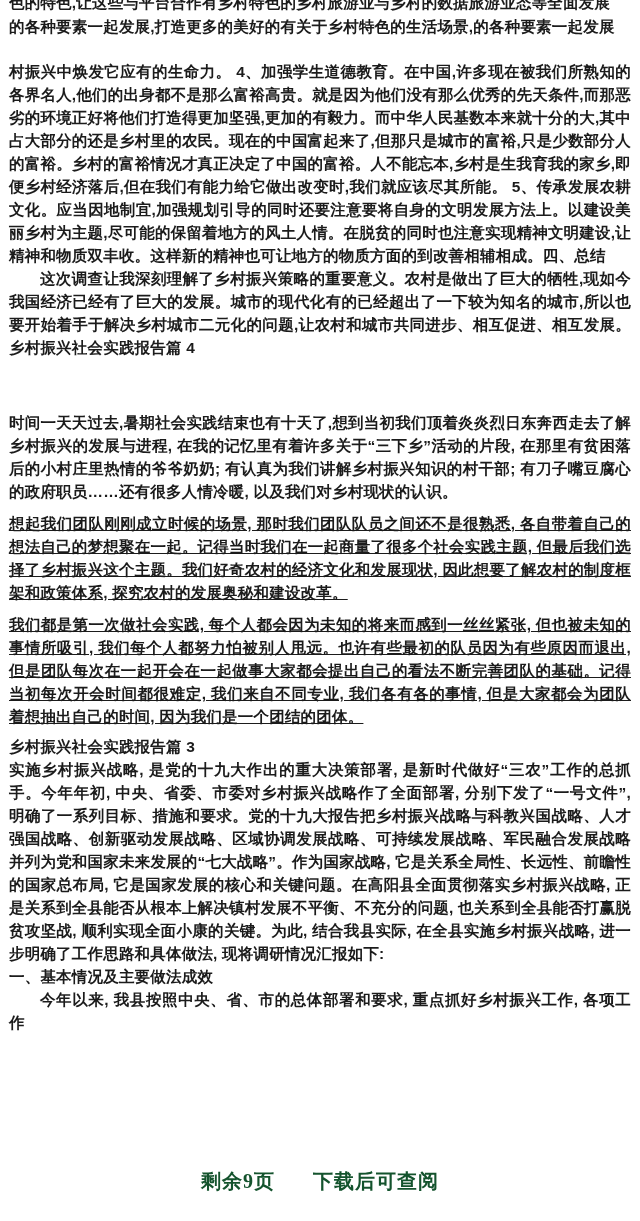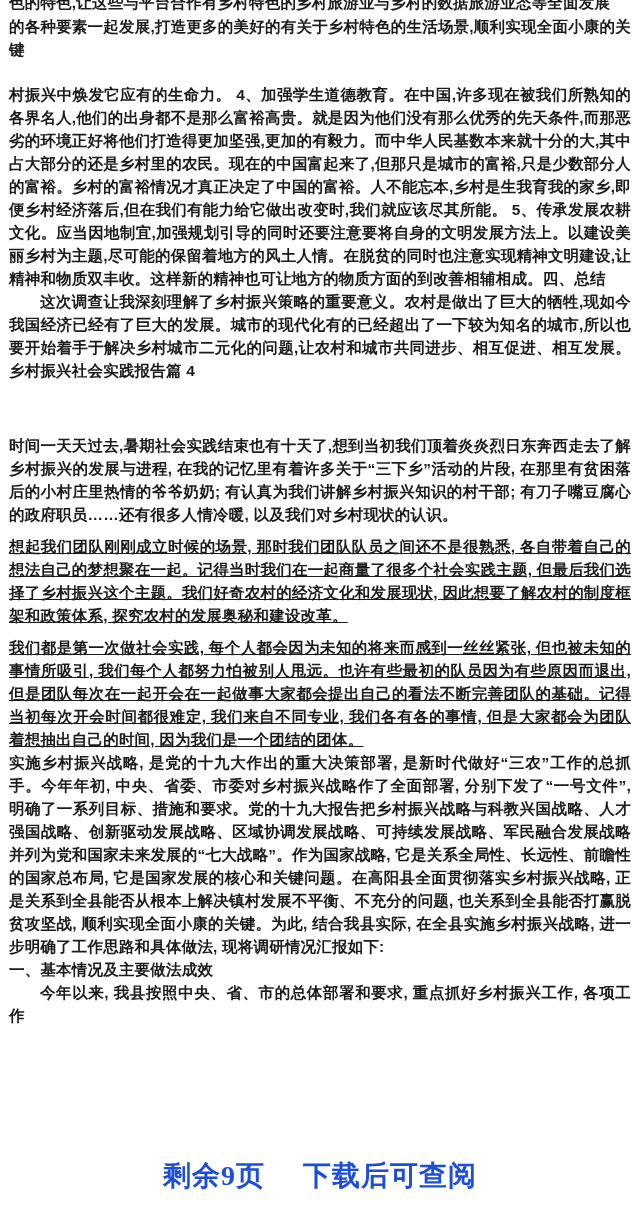--- a/index.html
+++ b/index.html
@@ -47,47 +47,48 @@
   .footer {
     position: absolute;
     left: 0; right: 0;
     bottom: 26px;
     display: flex;
     justify-content: center;
     align-items: baseline;
     gap: 38px;
     font-family: "Liberation Serif", serif;
     font-weight: 700;
-    font-size: 28px;
+    font-size: 20px;
     letter-spacing: 1px;
-    color: #1d4ed8; 
+    color: #14532d; 
   }
 </style>
 </head>
 <body>
 
 <div class="page">
 
   <div class="clip">
     <p class="para">色的特色,让这些与平台合作有乡村特色的乡村旅游业与乡村的数据旅游业态等全面发展</p>
   </div>
 
-  <p class="para">的各种要素一起发展,打造更多的美好的有关于乡村特色的生活场景,顺利实现全面小康的关键</p>
+  <p class="para">的各种要素一起发展,打造更多的美好的有关于乡村特色的生活场景,的各种要素一起发展</p>
 
   <p class="para mt-xl">村振兴中焕发它应有的生命力。 4、加强学生道德教育。在中国,许多现在被我们所熟知的各界名人,他们的出身都不是那么富裕高贵。就是因为他们没有那么优秀的先天条件,而那恶劣的环境正好将他们打造得更加坚强,更加的有毅力。而中华人民基数本来就十分的大,其中占大部分的还是乡村里的农民。现在的中国富起来了,但那只是城市的富裕,只是少数部分人的富裕。乡村的富裕情况才真正决定了中国的富裕。人不能忘本,乡村是生我育我的家乡,即便乡村经济落后,但在我们有能力给它做出改变时,我们就应该尽其所能。 5、传承发展农耕文化。应当因地制宜,加强规划引导的同时还要注意要将自身的文明发展方法上。以建设美丽乡村为主题,尽可能的保留着地方的风土人情。在脱贫的同时也注意实现精神文明建设,让精神和物质双丰收。这样新的精神也可让地方的物质方面的到改善相辅相成。四、总结</p>
 
   <p class="para indent">这次调查让我深刻理解了乡村振兴策略的重要意义。农村是做出了巨大的牺牲,现如今我国经济已经有了巨大的发展。城市的现代化有的已经超出了一下较为知名的城市,所以也要开始着手于解决乡村城市二元化的问题,让农村和城市共同进步、相互促进、相互发展。 乡村振兴社会实践报告篇 4</p>
 
   <p class="para mt-lg">时间一天天过去,暑期社会实践结束也有十天了,想到当初我们顶着炎炎烈日东奔西走去了解乡村振兴的发展与进程, 在我的记忆里有着许多关于“三下乡”活动的片段, 在那里有贫困落后的小村庄里热情的爷爷奶奶; 有认真为我们讲解乡村振兴知识的村干部; 有刀子嘴豆腐心的政府职员……还有很多人情冷暖, 以及我们对乡村现状的认识。</p>
 
   <p class="para mt-sm">想起我们团队刚刚成立时候的场景, 那时我们团队队员之间还不是很熟悉, 各自带着自己的想法自己的梦想聚在一起。记得当时我们在一起商量了很多个社会实践主题, 但最后我们选择了乡村振兴这个主题。我们好奇农村的经济文化和发展现状, 因此想要了解农村的制度框架和政策体系, 探究农村的发展奥秘和建设改革。</p>
 
   <p class="para mt-sm">我们都是第一次做社会实践, 每个人都会因为未知的将来而感到一丝丝紧张, 但也被未知的事情所吸引, 我们每个人都努力怕被别人甩远。也许有些最初的队员因为有些原因而退出, 但是团队每次在一起开会在一起做事大家都会提出自己的看法不断完善团队的基础。记得当初每次开会时间都很难定, 我们来自不同专业, 我们各有各的事情, 但是大家都会为团队着想抽出自己的时间, 因为我们是一个团结的团体。</p>
 
 
+  <p class="para mt-xs">乡村振兴社会实践报告篇 3</p>
 
   <p class="para">实施乡村振兴战略, 是党的十九大作出的重大决策部署, 是新时代做好“三农”工作的总抓手。今年年初, 中央、省委、市委对乡村振兴战略作了全面部署, 分别下发了“一号文件”, 明确了一系列目标、措施和要求。党的十九大报告把乡村振兴战略与科教兴国战略、人才强国战略、创新驱动发展战略、区域协调发展战略、可持续发展战略、军民融合发展战略并列为党和国家未来发展的“七大战略”。作为国家战略, 它是关系全局性、长远性、前瞻性的国家总布局, 它是国家发展的核心和关键问题。在高阳县全面贯彻落实乡村振兴战略, 正是关系到全县能否从根本上解决镇村发展不平衡、不充分的问题, 也关系到全县能否打赢脱贫攻坚战, 顺利实现全面小康的关键。为此, 结合我县实际, 在全县实施乡村振兴战略, 进一步明确了工作思路和具体做法, 现将调研情况汇报如下:</p>
 
   <p class="para">一、基本情况及主要做法成效</p>
 
   <p class="para indent">今年以来, 我县按照中央、省、市的总体部署和要求, 重点抓好乡村振兴工作, 各项工作</p>
 
   <div class="footer">
     <span>剩余9页</span>
     <span>下载后可查阅</span>

